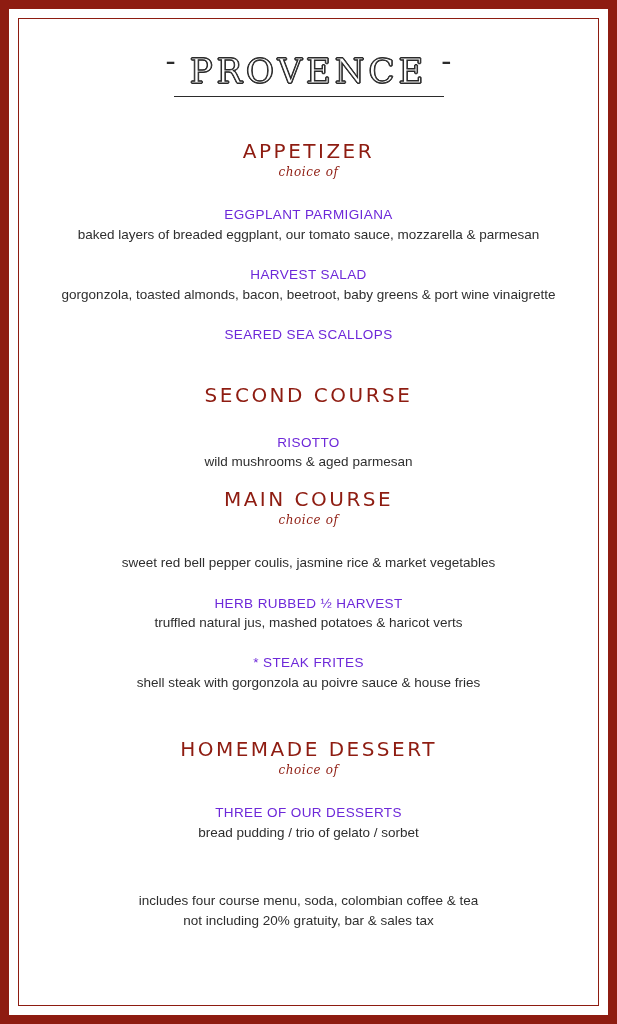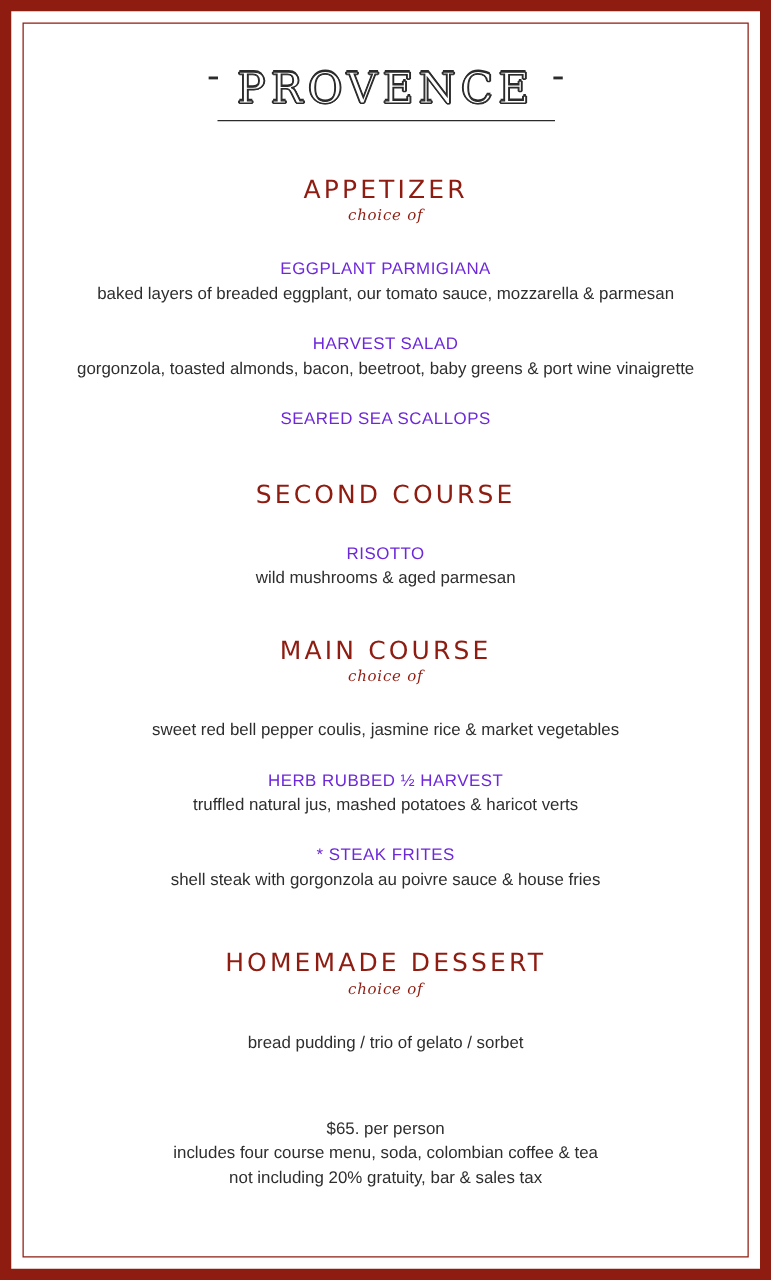--- a/index.html
+++ b/index.html
@@ -95,21 +95,21 @@
     color: #8e1c11;
     font-size: 12px;
     letter-spacing: 0.6px;
     margin: 2px 0 0 0;
   }
   .section {
     margin-top: 0;
   }
   .section-appetizer { margin-top: 42px; }
   .section-second    { margin-top: 38px; }
-  .section-main      { margin-top: 36px; }
+  .section-main      { margin-top: 15px; }
   .section-dessert   { margin-top: 44px; }
 
   .dish {
     margin-top: 20px;
   }
   .dish-first {
     margin-top: 26px;
   }
   .dish-name {
     color: #6d28d9;
@@ -186,24 +186,24 @@
         <div class="dish-name">* STEAK FRITES</div>
         <div class="dish-desc">shell steak with gorgonzola au poivre sauce &amp; house fries</div>
       </div>
     </div>
 
     <div class="section section-dessert">
       <h2 class="course-heading">HOMEMADE DESSERT</h2>
       <div class="choice-of">choice of</div>
 
       <div class="dish dish-first">
+        <div class="dish-name">THREE OF OUR DESSERTS</div>
         <div class="dish-desc">bread pudding / trio of gelato / sorbet</div>
       </div>
     </div>
 
     <div class="footer-block">
-      <div class="footer-line">$65. per person</div>
       <div class="footer-line">includes four course menu, soda, colombian coffee &amp; tea</div>
       <div class="footer-line">not including 20% gratuity, bar &amp; sales tax</div>
     </div>
 
   </div>
 </div>
 
 </body></html>

